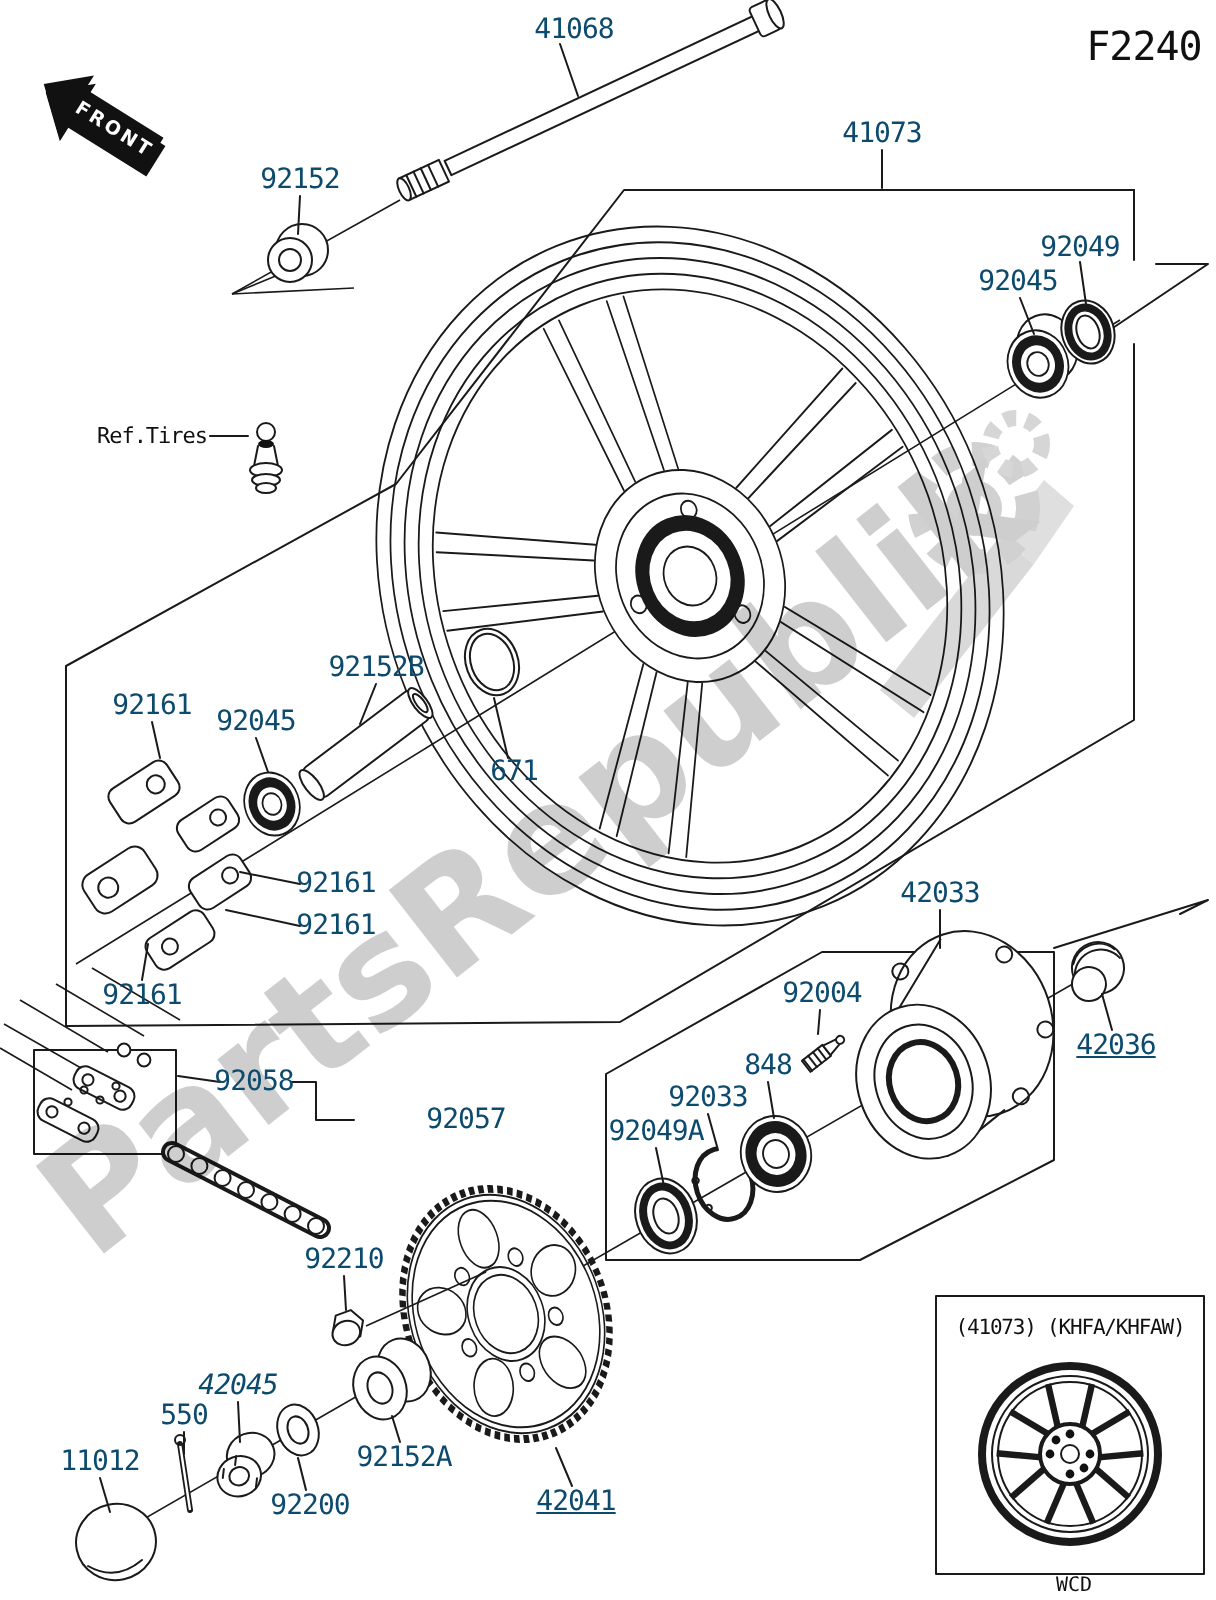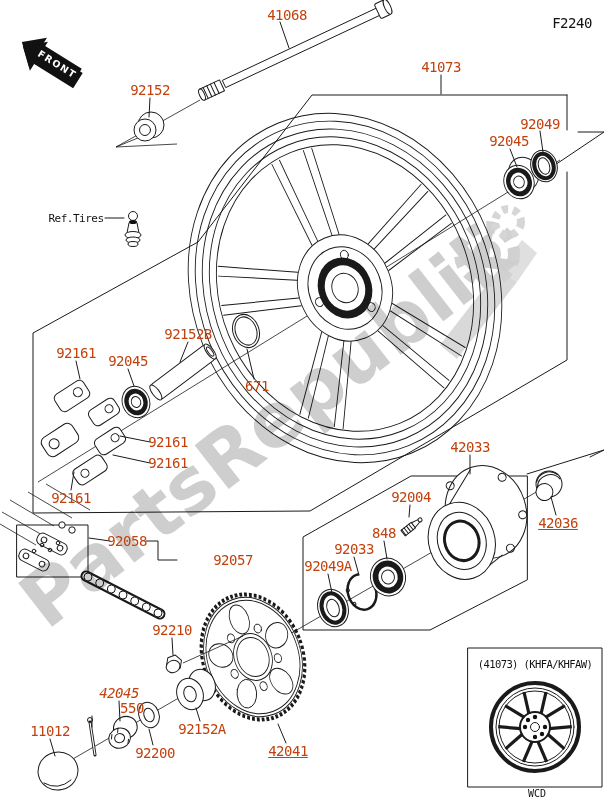--- a/index.html
+++ b/index.html
@@ -1,23 +1,23 @@
 <!DOCTYPE html>
 <html><head>
 <meta charset="utf-8">
 <style>
   html,body{margin:0;padding:0;}
   body{width:608px;height:800px;position:relative;background:#fff;overflow:hidden;
        font-family:"DejaVu Sans Mono","Liberation Mono",monospace;color:#111;}
   #art{position:absolute;left:0;top:0;z-index:1;}
   #labels-layer{position:absolute;left:0;top:0;width:608px;height:800px;z-index:2;pointer-events:none;}
   .part-label{position:absolute;transform:translate(-50%,-50%);
-      font:14px "DejaVu Sans Mono","Liberation Mono",monospace;color:#c2410c;white-space:nowrap;letter-spacing:-.5px;text-align:right;}
+      font:14px "DejaVu Sans Mono","Liberation Mono",monospace;color:#0c4a6e;white-space:nowrap;letter-spacing:-.5px;text-align:right;}
   .fig-text{position:absolute;transform:translate(-50%,-50%);white-space:nowrap;color:#111;}
-  #fig-code{left:572px;top:23px;font-size:14px;letter-spacing:-.5px;}
+  #fig-code{left:572px;top:23px;font-size:20px;letter-spacing:-.5px;}
   #ref-label{left:76px;top:218px;font-size:11px;letter-spacing:-.5px;}
   #inset-caption{left:535px;top:664px;font-size:10.5px;letter-spacing:-.6px;}
   #inset-code{left:537px;top:793px;font-size:10px;text-align:right;}
   
   .ln{fill:none;stroke:#1a1a1a;stroke-width:1;stroke-linecap:round;stroke-linejoin:round;}
   .lt{fill:none;stroke:#1a1a1a;stroke-width:.8;}
   .wh{fill:#fff;stroke:#1a1a1a;stroke-width:1;stroke-linejoin:round;}
   .blk{fill:#111;stroke:none;}
   .wm{mix-blend-mode:multiply;}
 </style>
@@ -424,21 +424,21 @@
     <div class="part-label" style="left: 257px; top: 386px;">671</div>
     <div class="part-label" style="left: 76px; top: 353px;">92161</div>
     <div class="part-label" style="left: 128px; top: 361px;">92045</div>
     <div class="part-label" style="left: 168px; top: 442px;">92161</div>
     <div class="part-label" style="left: 168px; top: 463px;">92161</div>
     <div class="part-label" style="left: 71px; top: 498px;">92161</div>
     <div class="part-label" style="left: 127px; top: 541px;">92058</div>
     <div class="part-label" style="left: 196px; top: 560px; margin-left: 37px;">92057</div>
     <div class="part-label" style="left: 172px; top: 630px;">92210</div>
     <div class="part-label" style="left: 119px; top: 693px; font-style: italic;">42045</div>
-    <div class="part-label" style="left: 92px; top: 708px; margin-left: 40px;">550</div>
+    <div class="part-label" style="left: 92px; top: 708px;">550</div>
     <div class="part-label" style="left: 50px; top: 731px;">11012</div>
     <div class="part-label" style="left: 155px; top: 753px;">92200</div>
     <div class="part-label" style="left: 202px; top: 729px;">92152A</div>
     <div class="part-label" style="left: 288px; top: 751px; text-decoration: underline;">42041</div>
     <div class="part-label" style="left: 328px; top: 566px;">92049A</div>
     <div class="part-label" style="left: 354px; top: 549px;">92033</div>
     <div class="part-label" style="left: 384px; top: 533px;">848</div>
     <div class="part-label" style="left: 411px; top: 497px;">92004</div>
     <div class="part-label" style="left: 470px; top: 447px;">42033</div>
     <div class="part-label" style="left: 558px; top: 523px; text-decoration: underline;">42036</div>

